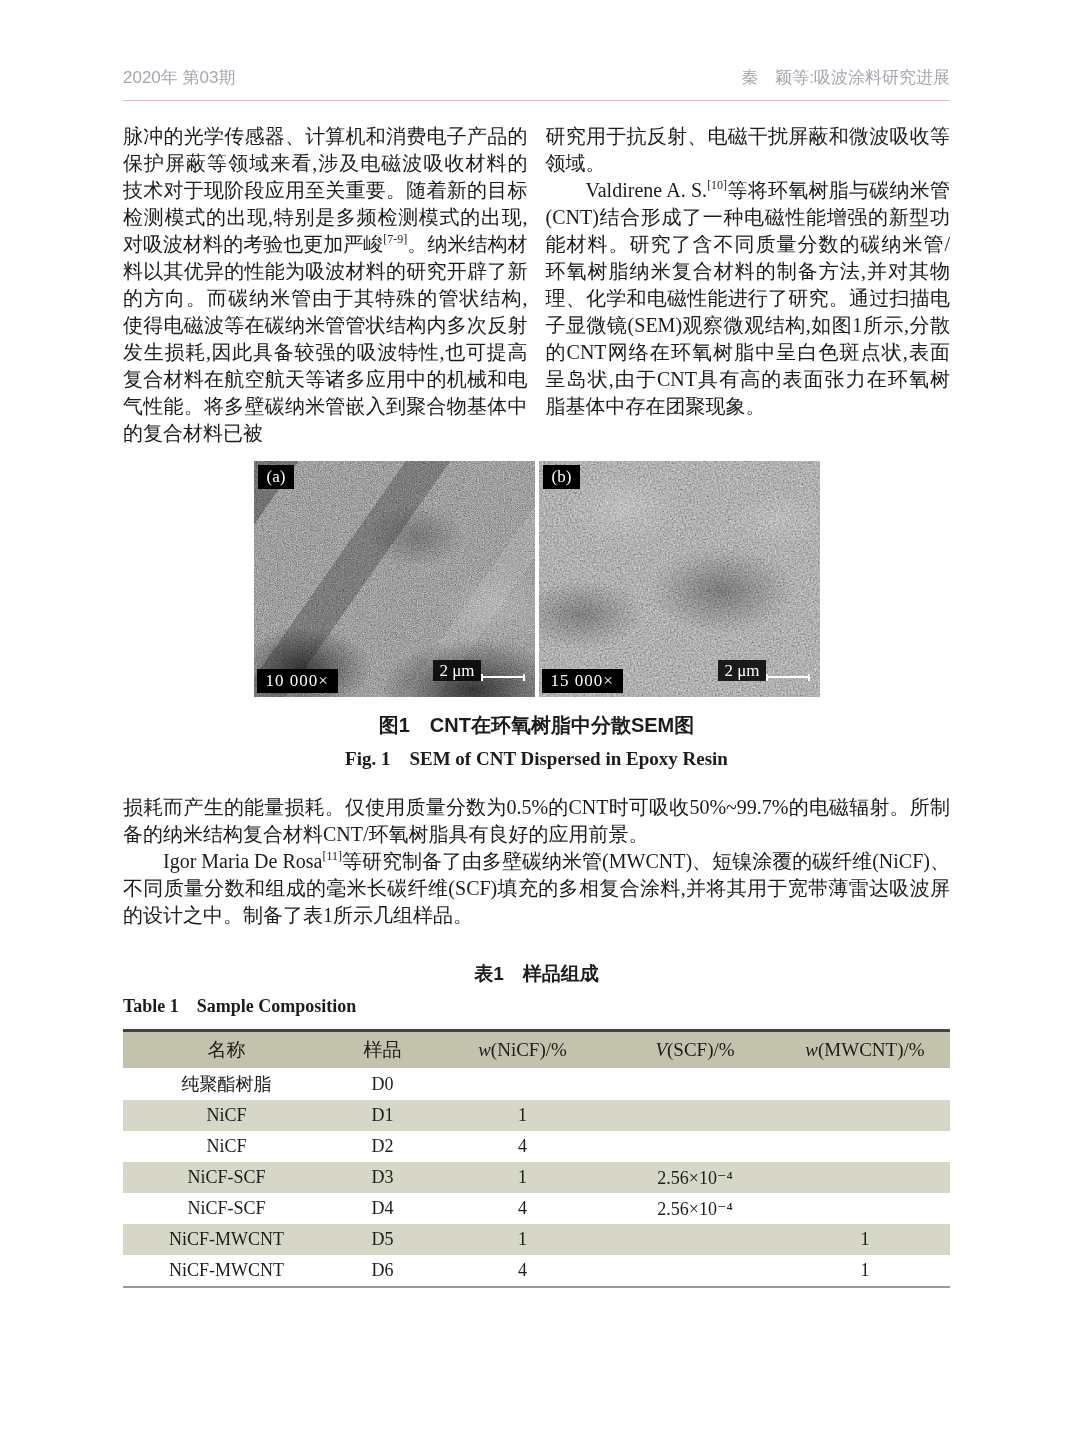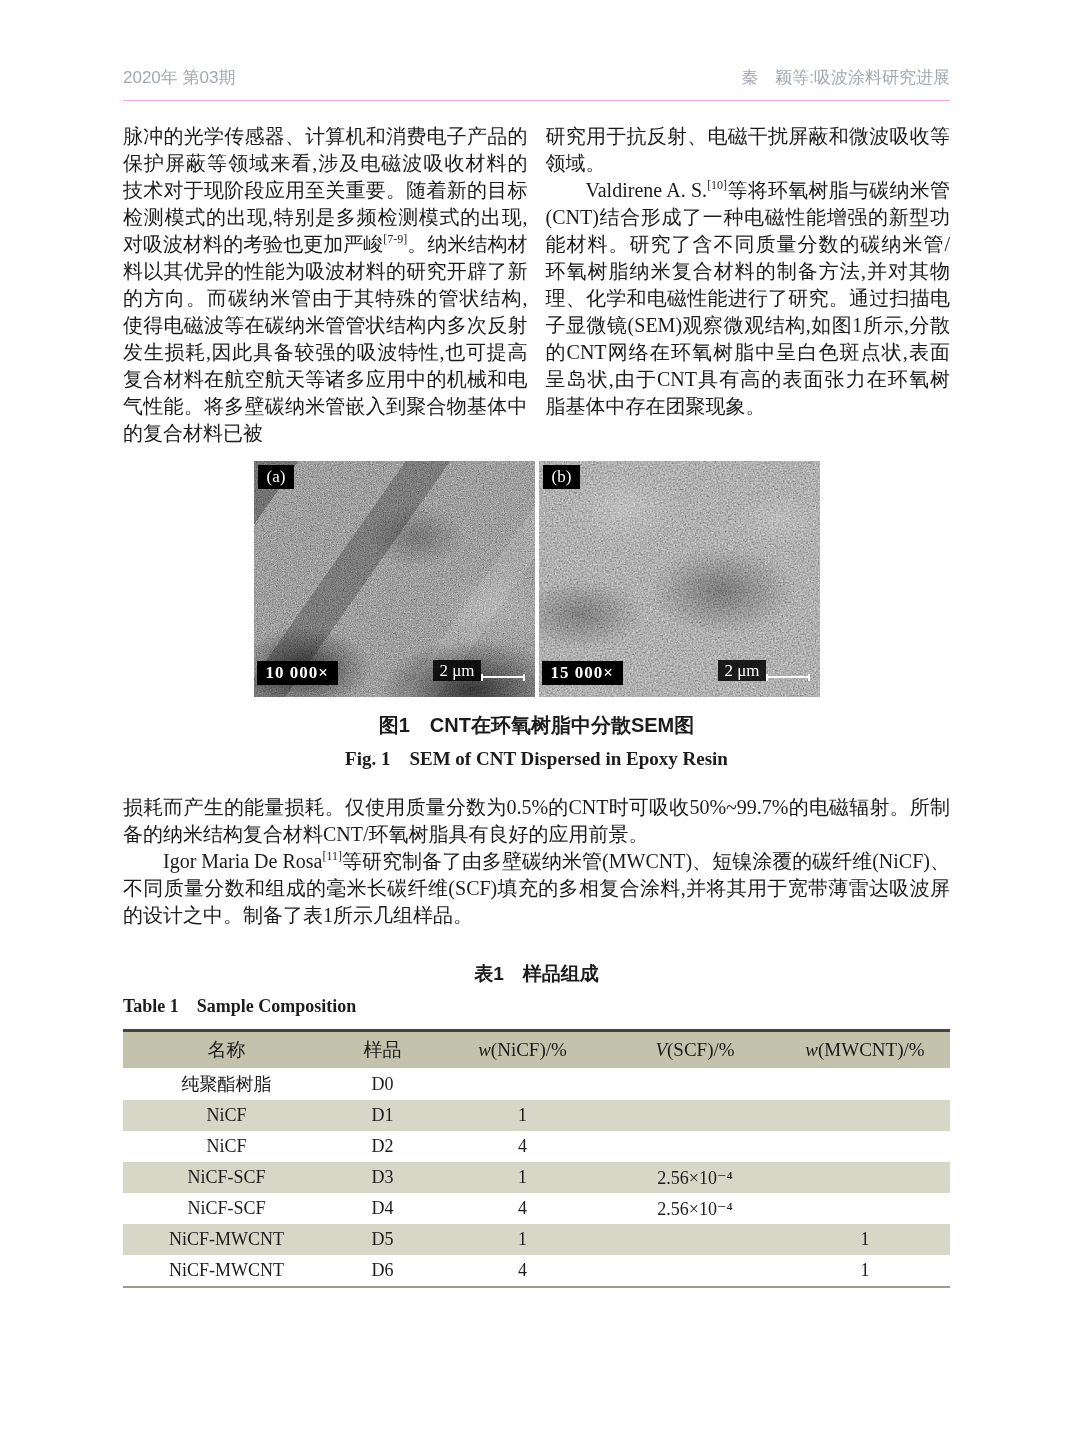--- a/index.html
+++ b/index.html
@@ -39,21 +39,21 @@
   }
   .blobs-b{position:absolute;inset:0;
     background:
       radial-gradient(80px 55px at 30% 20%, rgba(255,255,255,.18), transparent 70%),
       radial-gradient(100px 60px at 65% 55%, rgba(0,0,0,.30), transparent 72%),
       radial-gradient(90px 50px at 15% 65%, rgba(0,0,0,.28), transparent 70%),
       radial-gradient(70px 40px at 85% 25%, rgba(255,255,255,.15), transparent 70%);
   }
   .chip{position:absolute;background:#000;color:#fff;font-size:17px;line-height:22px;padding:1px 9px;}
   .lbl{top:4px;left:4px;}
-  .mag{bottom:12px;left:3px;letter-spacing:1px;font-weight:bold;}
+  .mag{bottom:4px;left:3px;letter-spacing:1px;}
   .scale{position:absolute;right:10px;bottom:16px;display:flex;flex-direction:row;align-items:flex-end;}
   .scale-text{background:rgba(0,0,0,.85);color:#fff;font-size:17px;line-height:21px;padding:0 6px;}
   .sbar{margin-top:3px;width:44px;height:7px;box-sizing:border-box;
     border-left:2px solid #fff;border-right:2px solid #fff;position:relative;}
   .sbar::after{content:"";position:absolute;left:0;right:0;top:2px;height:2px;background:#fff;}
   .cap-cn{margin-top:15px;font-family:"Liberation Sans","DejaVu Sans",sans-serif;font-weight:bold;font-size:20px;}
   .cap-en{margin-top:7px;font-weight:bold;font-size:19px;}
   
   .tabwrap{margin-top:32px;}
   .tab-title-cn{text-align:center;font-family:"Liberation Sans","DejaVu Sans",sans-serif;font-weight:bold;font-size:19px;}

